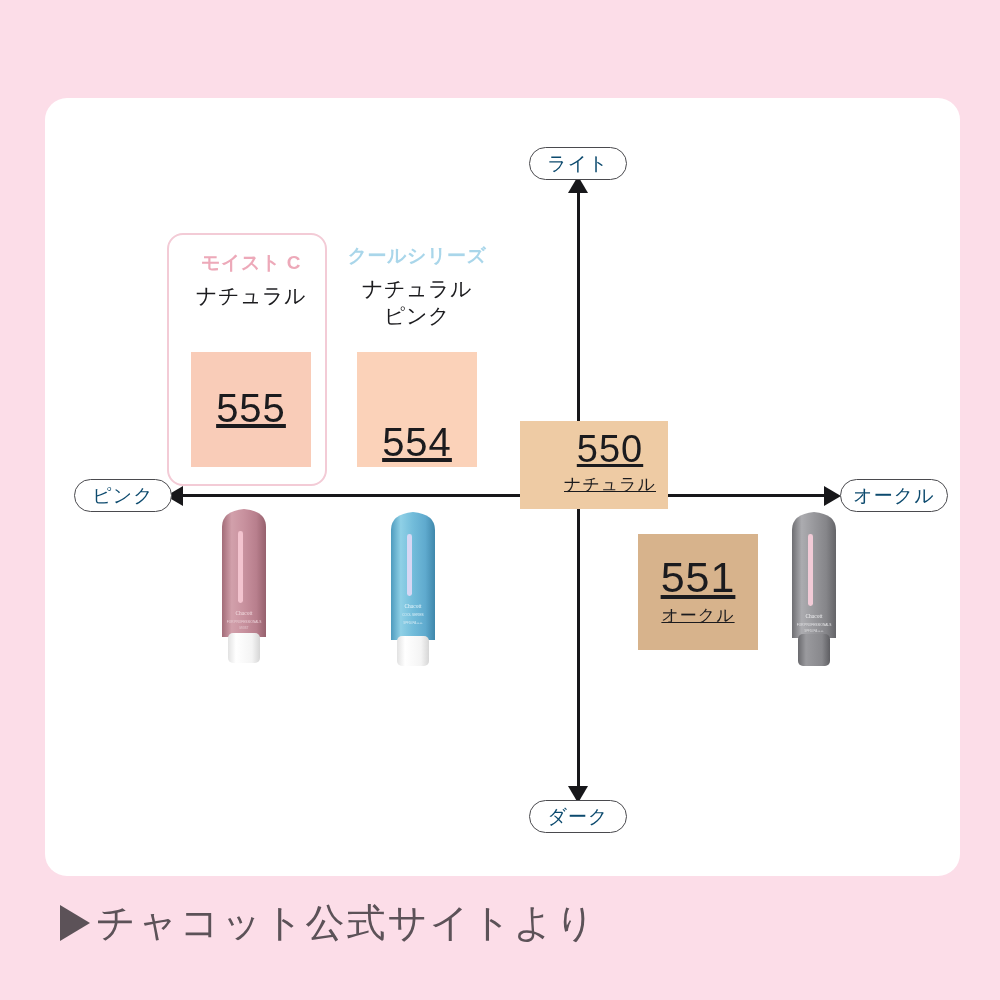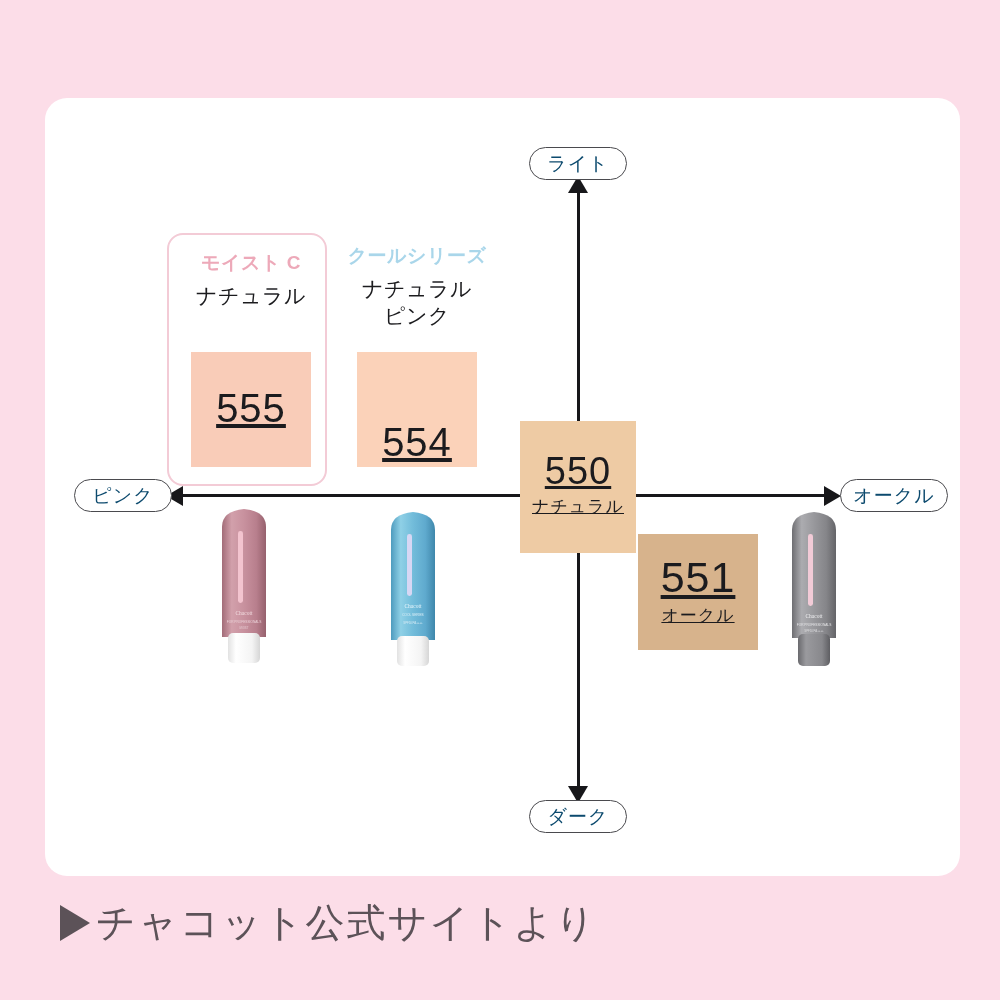--- a/index.html
+++ b/index.html
@@ -113,21 +113,21 @@
     line-height: 1.05;
     font-weight: 400;
   }
   .swatch .sub {
     font-size: 17px;
     letter-spacing: 1px;
     margin-top: 4px;
   }
   #swatch-555 { left: 191px; top: 352px; width: 120px; height: 115px; }
   #swatch-554 { left: 357px; top: 352px; width: 120px; height: 115px; }
-  #swatch-550 { left: 520px; top: 421px; width: 116px; height: 132px; }
+  #swatch-550 { left: 520px; top: 421px; width: 116px; height: 88px; padding-left: 32px; }
   #swatch-551 { left: 638px; top: 534px; width: 120px; height: 116px; }
   #swatch-550 .code { font-size: 38px; margin-top: -4px; }
   #swatch-551 .code { font-size: 43px; margin-top: -2px; }
 
   
   .product-group {
     position: absolute;
     width: 150px;
     text-align: center;
   }

